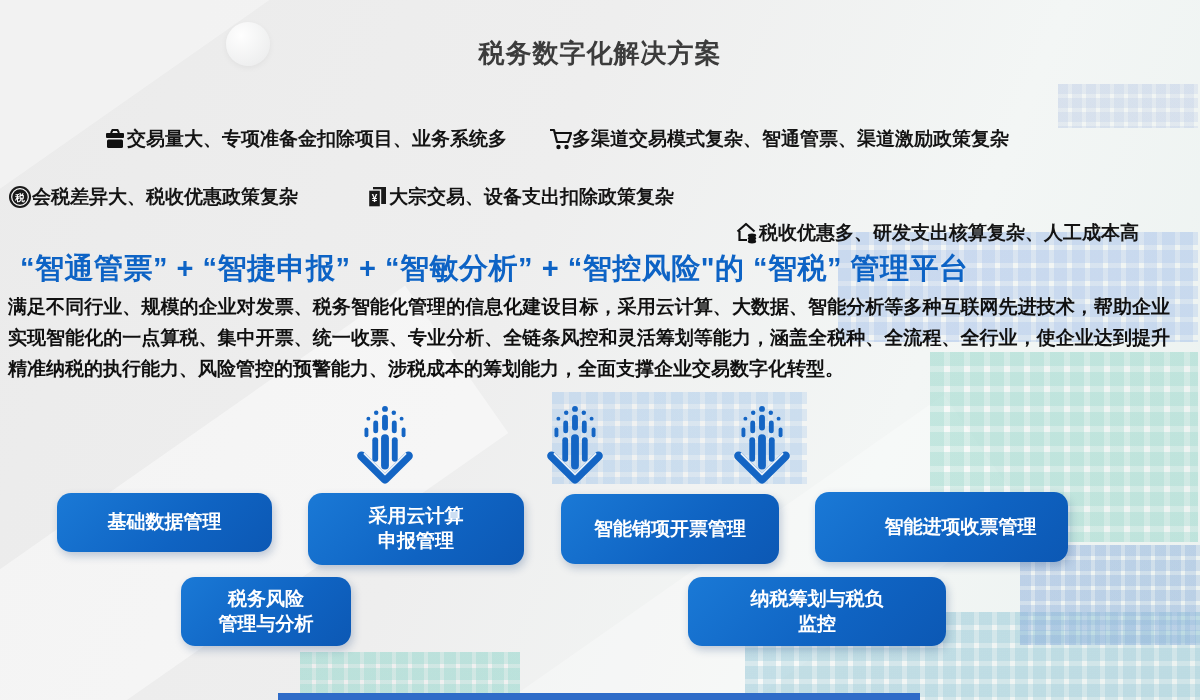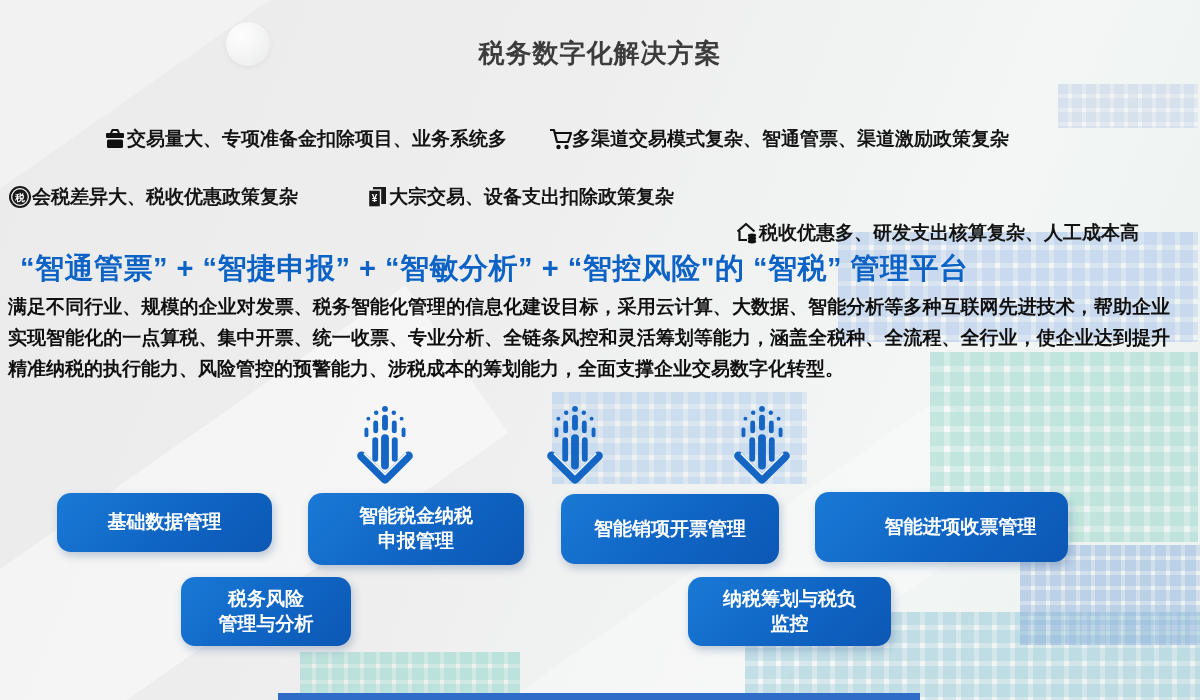--- a/index.html
+++ b/index.html
@@ -56,21 +56,21 @@
   .module { position:absolute; display:flex; align-items:center; justify-content:center;
     text-align:center; color:#ffffff; font-size:19px; font-weight:bold; line-height:1.3;
     white-space:pre-line; border-radius:14px;
     background:linear-gradient(135deg,#1a79d6 0%,#0f63c2 60%,#0c58b4 100%);
     box-shadow:2px 4px 9px rgba(20,60,120,0.25); cursor:default; }
   .b1 { left:57px;  top:493px; width:215px; height:59px; }
   .b2 { left:308px; top:493px; width:216px; height:72px; }
   .b3 { left:561px; top:494px; width:218px; height:70px; }
   .b4 { left:815px; top:492px; width:215px; height:70px;padding-left:38px; }
   .b5 { left:181px; top:577px; width:170px; height:69px; }
-  .b6 { left:688px; top:577px; width:203px; height:69px; }
+  .b6 { left:688px; top:577px; width:258px; height:69px; }
 
   .bottombar { position:absolute; left:278px; bottom:0; width:642px; height:7px; background:#2f6cc8; }
 </style>
 </head>
 <body>
 
 <div class="slide">
 
   <div class="sheen sheen-1"></div>
   <div class="sheen sheen-2"></div>
@@ -203,21 +203,21 @@
         <rect x="28" y="31" width="8" height="36" rx="4"></rect>
         <rect x="19" y="34" width="6" height="25" rx="3"></rect>
           <rect x="39" y="34" width="6" height="25" rx="3"></rect>
       </g>
       <path d="M8 53 L32 77 L56 53" fill="none" stroke="#1465c4" stroke-width="9" stroke-linecap="round" stroke-linejoin="round"></path>
       <path d="M11 51 L32 72 L53 51" fill="none" stroke="#ffffff" stroke-width="2" stroke-linecap="round" stroke-linejoin="round" opacity="0.9"></path>
     </svg>
   </div>
 
   <div class="module b1">基础数据管理</div>
-  <div class="module b2">智能税金纳税
+  <div class="module b2">采用云计算
 申报管理</div>
   <div class="module b3">智能销项开票管理</div>
   <div class="module b4">智能进项收票管理</div>
   <div class="module b5">税务风险
 管理与分析</div>
   <div class="module b6">纳税筹划与税负
 监控</div>
 
   <div class="bottombar"></div>
 

